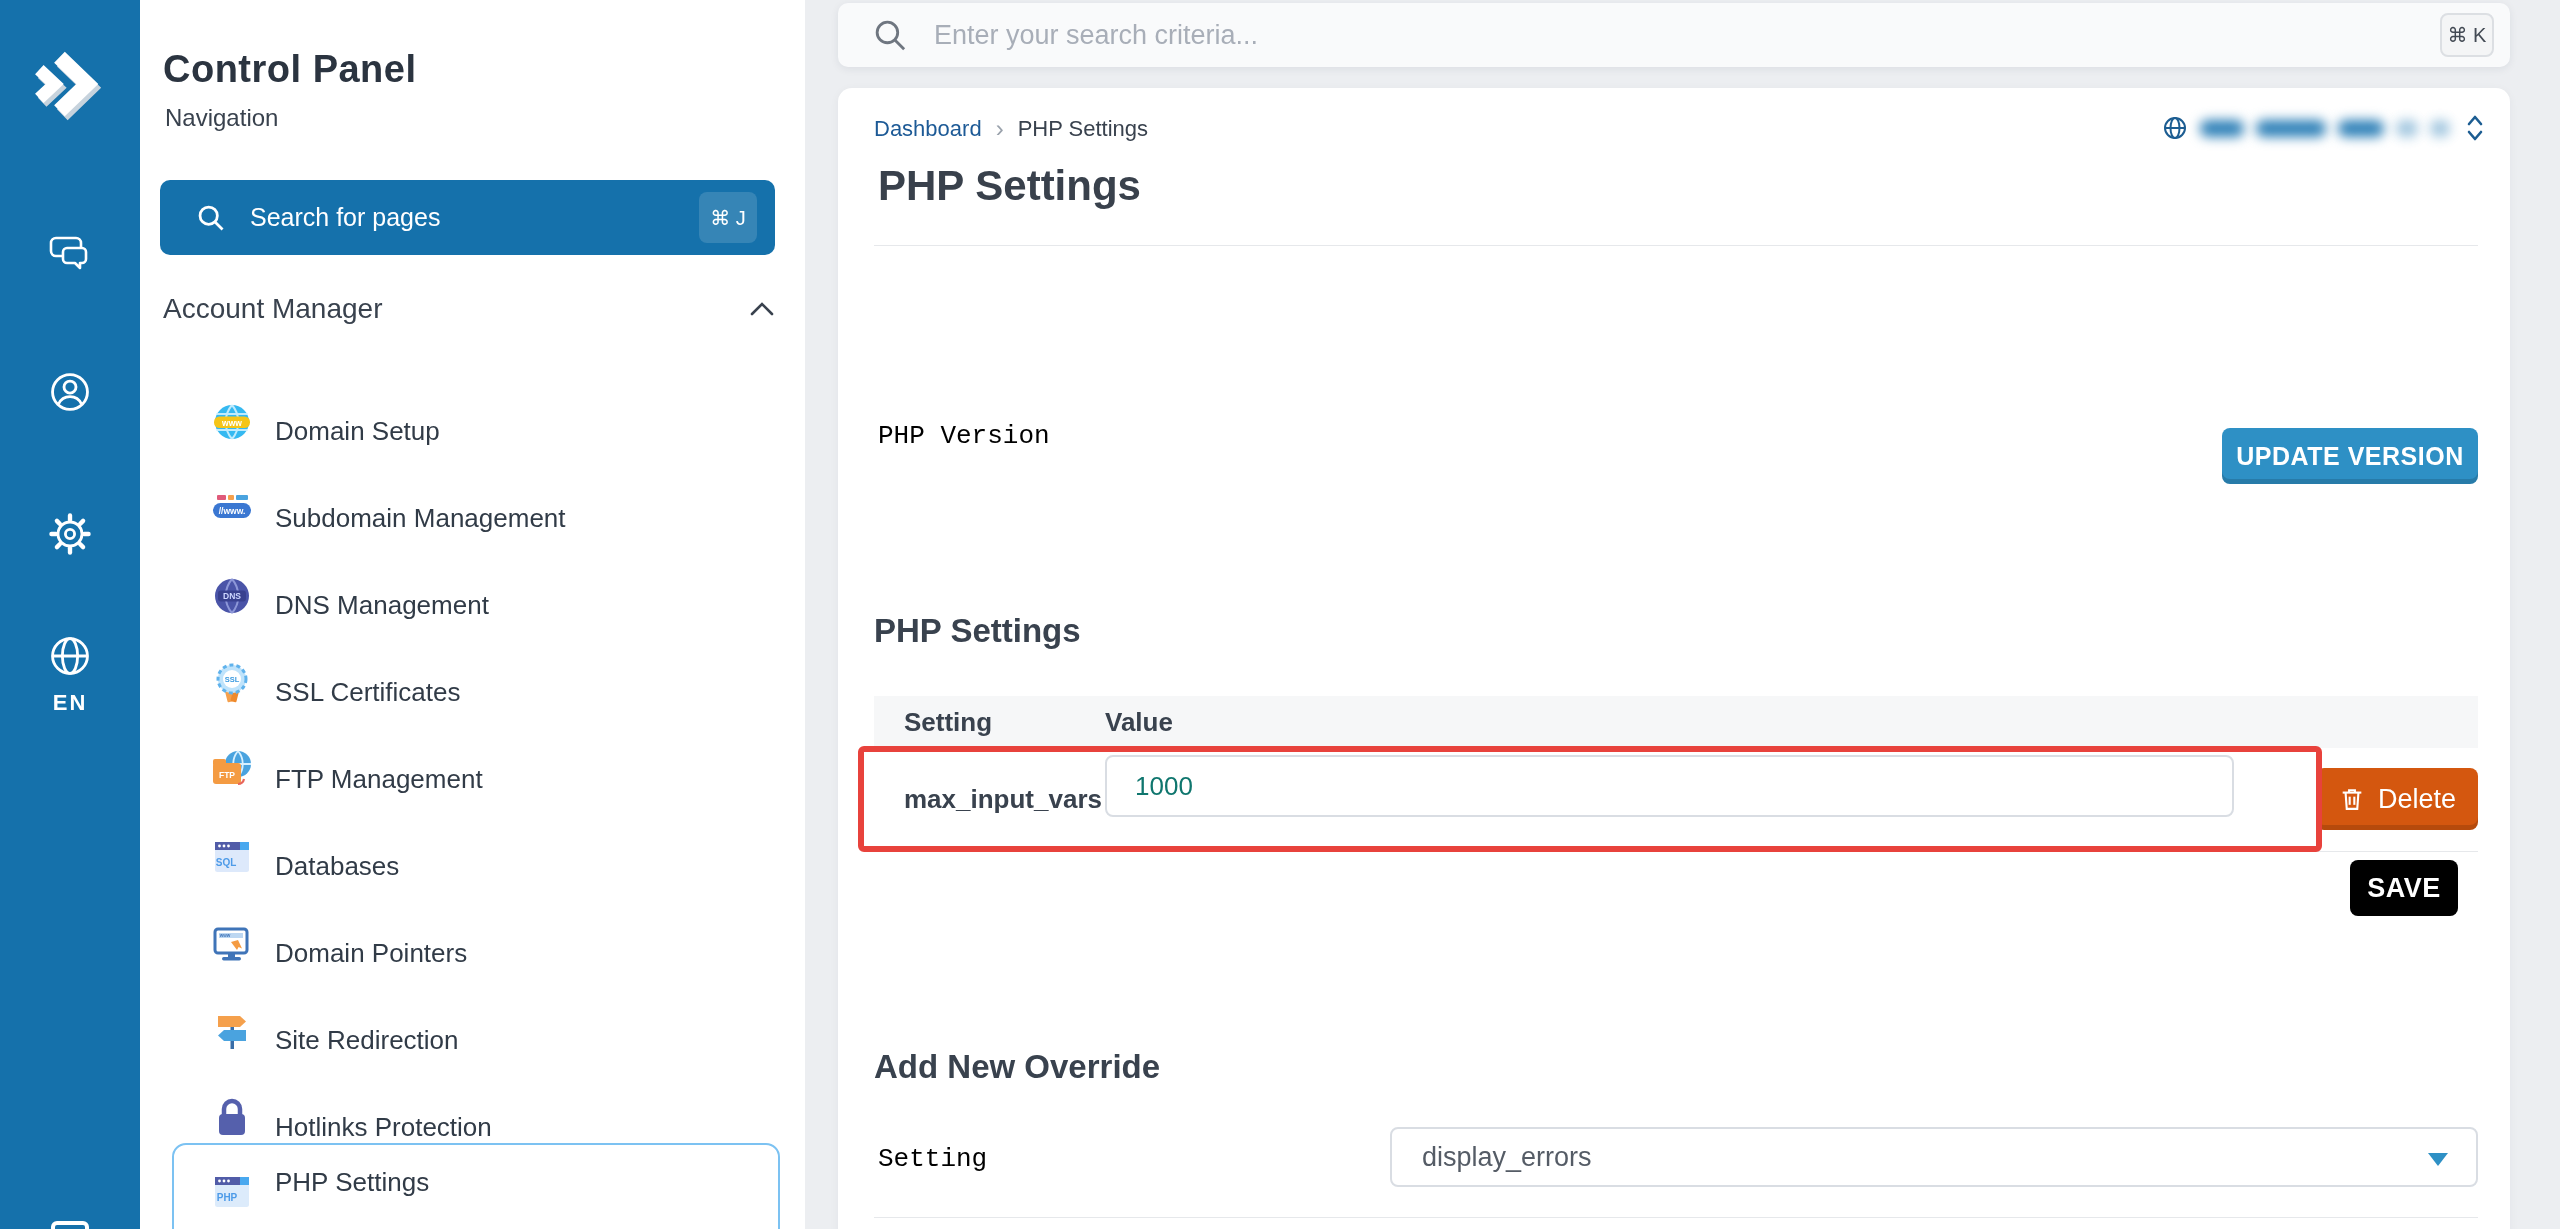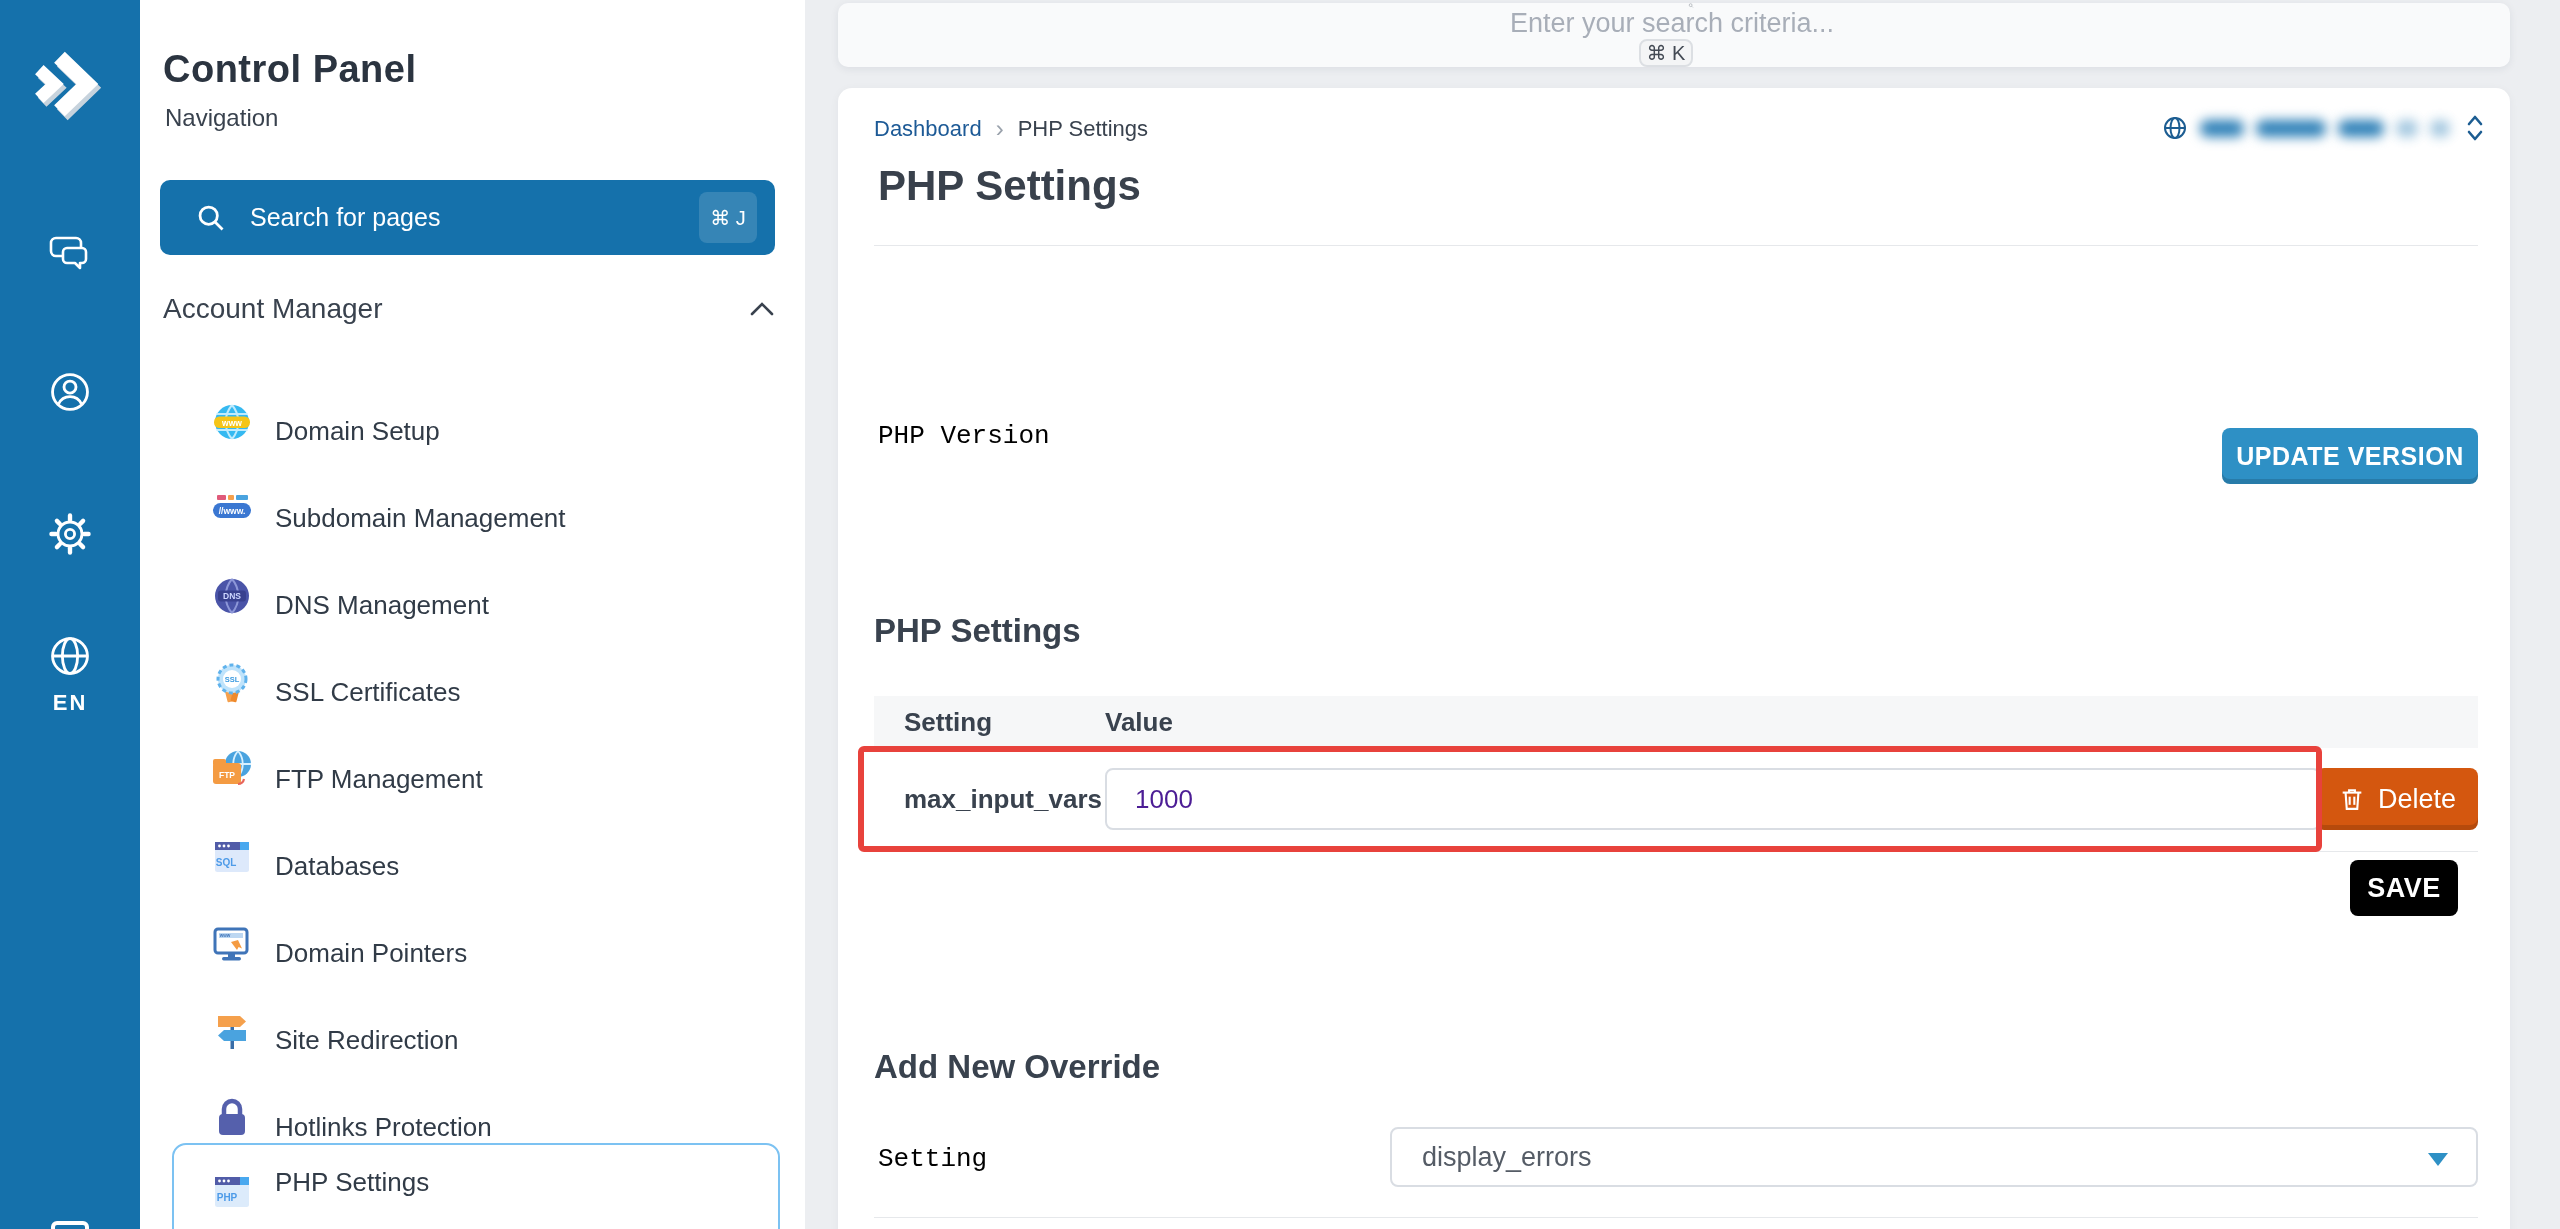--- a/index.html
+++ b/index.html
@@ -24,21 +24,21 @@
   .sb-section { position:absolute; left:23px; top:292px; width:612px; height:34px; display:flex; align-items:center; justify-content:space-between; cursor:pointer; }
   .sb-section-label { font-size:28px; color:#39424e; }
   .sb-items { position:absolute; left:0; top:362px; width:665px; }
   .sb-item { height:87px; margin:0 25px 0 32px; padding-left:33px; display:flex; align-items:flex-end; cursor:pointer; border:2px solid transparent; }
   .sb-item .icon { width:50px; height:50px; flex:0 0 50px; }
   .sb-item .lbl { margin-left:18px; font-size:26px; color:#313b47; white-space:nowrap; }
   .sb-item.selected { margin-top:-2px; height:130px; align-items:flex-start; padding-top:22px; border:2px solid #7cc2f2; border-radius:14px; }
   svg text { font-family:"Liberation Sans",sans-serif; }
 
   
-  .topbar { position:absolute; left:838px; top:3px; width:1672px; height:64px; background:#f9fafb; border-radius:10px; box-shadow:0 2px 8px rgba(30,40,60,.08); display:flex; align-items:center;flex-direction:column; }
+  .topbar { position:absolute; left:838px; top:3px; width:1672px; height:64px; background:#f9fafb; border-radius:10px; box-shadow:0 2px 8px rgba(30,40,60,.08); display:flex; align-items:center; }
   .topbar svg { margin-left:34px; }
   .topbar input { flex:1; border:none; outline:none; background:transparent; font-size:27px; color:#4a5160; margin-left:26px; font-family:inherit; }
   .topbar input::placeholder { color:#a8aeb8; }
   .topbar-kbd { margin-right:16px; width:54px; height:44px; background:#f4f5f6; border:2px solid #dcdfe3; border-radius:8px; font-size:20px; color:#434a54; display:flex; align-items:center; justify-content:center; }
 
   
   .card { position:absolute; left:838px; top:88px; width:1672px; height:1160px; background:#ffffff; border-radius:14px 14px 0 0; box-shadow:0 2px 10px rgba(30,40,60,.05); }
 
   .breadcrumb { position:absolute; left:36px; top:26px; height:30px; display:flex; align-items:center; font-size:22px; }
   .bc-link { color:#1d5a96; cursor:pointer; }
@@ -63,21 +63,21 @@
   .btn-delete svg { margin-right:12px; }
   .btn-save { position:absolute; left:1512px; top:772px; width:108px; height:56px; background:#000000; font-size:27px; font-weight:700; letter-spacing:.5px;text-align:center; }
 
   .h2 { position:absolute; left:36px; font-size:33px; line-height:42px; font-weight:600; color:#39424e; }
 
   .tbl-head { position:absolute; left:36px; top:608px; width:1604px; height:52px; background:#f6f7f8; display:flex; align-items:center; }
   .tbl-head .c1 { margin-left:30px; width:200px; font-size:26px; font-weight:700; }
   .tbl-head .c2 { margin-left:1px; font-size:26px; font-weight:700; }
   .tbl-row { position:absolute; left:36px; top:660px; width:1604px; height:104px; border-bottom:1px solid #e6e8eb; }
   .row-setting { position:absolute; left:30px; top:36px; font-size:26px; font-weight:700; color:#39424e; }
-  .row-input { position:absolute; left:231px; top:20px; width:1216px; height:62px; border:2px solid #d9dde3; border-radius:8px; font-size:26px; color:#4c1d95; padding-left:28px; font-family:inherit; outline:none; }
+  .row-input { position:absolute; left:231px; top:7px; width:1129px; height:62px; border:2px solid #d9dde3; border-radius:8px; font-size:26px; color:#0f766e; padding-left:28px; font-family:inherit; outline:none; }
   .annotation { position:absolute; left:20px; top:658px; width:1464px; height:106px; border:6px solid #e8423c; border-radius:6px; pointer-events:none; z-index:5; }
 </style>
 </head>
 <body>
 
 <div class="rail">
   <svg class="logo" viewBox="0 0 96 96">
     <path d="M37 20 L66 48 L37 76" fill="none" stroke="#c7d3dd" stroke-width="16" transform="translate(3,4)"></path>
     <path d="M16 33 L32 48 L16 63" fill="none" stroke="#c7d3dd" stroke-width="13" transform="translate(3,4)"></path>
     <path d="M37 20 L66 48 L37 76" fill="none" stroke="#ffffff" stroke-width="16"></path>

